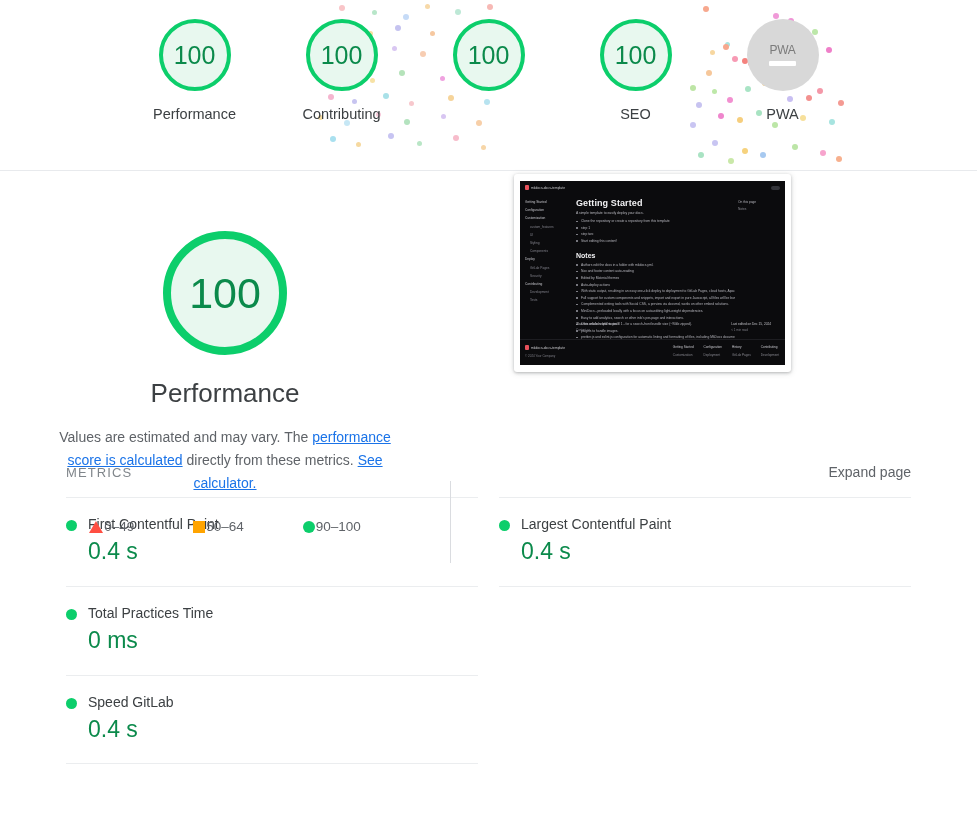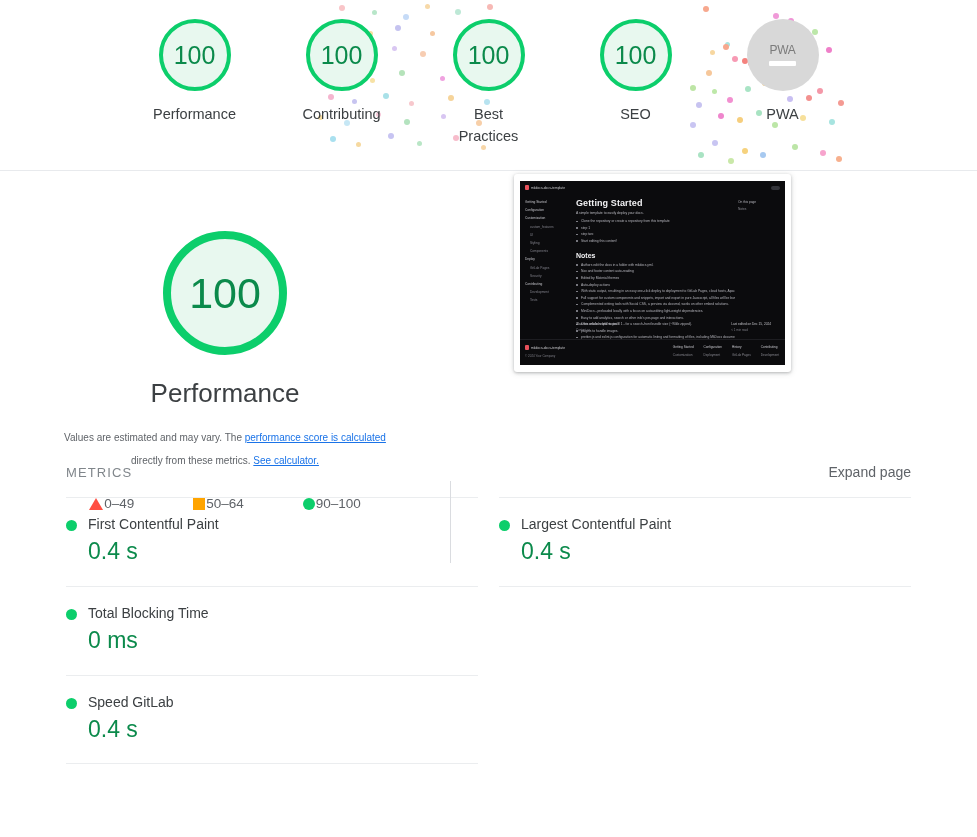--- a/index.html
+++ b/index.html
@@ -140,21 +140,21 @@
     font-size: 26px;
     color: #3c4043;
     font-weight: 400;
     line-height: 1.2;
   }
 
   .cat-desc {
     margin-top: 17px;
     width: 350px;
     text-align: center;
-    font-size: 10px;
+    font-size: 14px;
     line-height: 23px;
     color: #5f6368;
   }
   .cat-desc a {
     color: #1a73e8;
     text-decoration: underline;
   }
 
   .legend-row {
     margin-top: 24px;
@@ -440,21 +440,20 @@
       <div class="gauge-item">
         <div class="gauge-circle pass">
           <span>100</span>
         </div>
         <div class="gauge-label">Contributing</div>
       </div>
       <div class="gauge-item">
         <div class="gauge-circle pass">
           <span>100</span>
         </div>
-        <div class="gauge-label">Best Practices</div>
       </div>
       <div class="gauge-item">
         <div class="gauge-circle pass">
           <span>100</span>
         </div>
         <div class="gauge-label">SEO</div>
       </div>
       <div class="gauge-item">
         <div class="gauge-circle na">
           <span class="gauge-na-text">PWA</span>
@@ -610,21 +609,21 @@
           <div class="metric-item">
             <span class="metric-dot"></span>
             <div class="metric-body">
               <div class="metric-name">First Contentful Paint</div>
               <div class="metric-value">0.4 s</div>
             </div>
           </div>
           <div class="metric-item">
             <span class="metric-dot"></span>
             <div class="metric-body">
-              <div class="metric-name">Total Blocking Time</div>
+              <div class="metric-name">Total Practices Time</div>
               <div class="metric-value">0 ms</div>
             </div>
           </div>
           <div class="metric-item">
             <span class="metric-dot"></span>
             <div class="metric-body">
               <div class="metric-name">Speed GitLab</div>
               <div class="metric-value">0.4 s</div>
             </div>
           </div>

